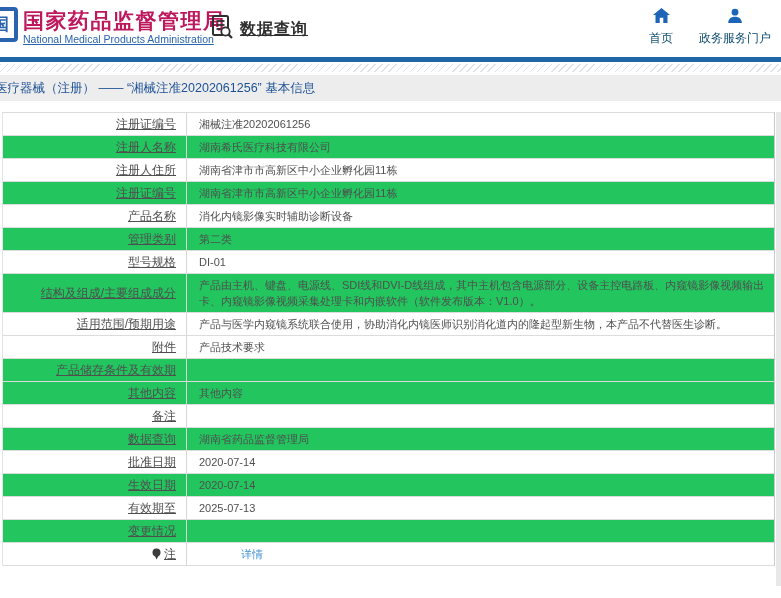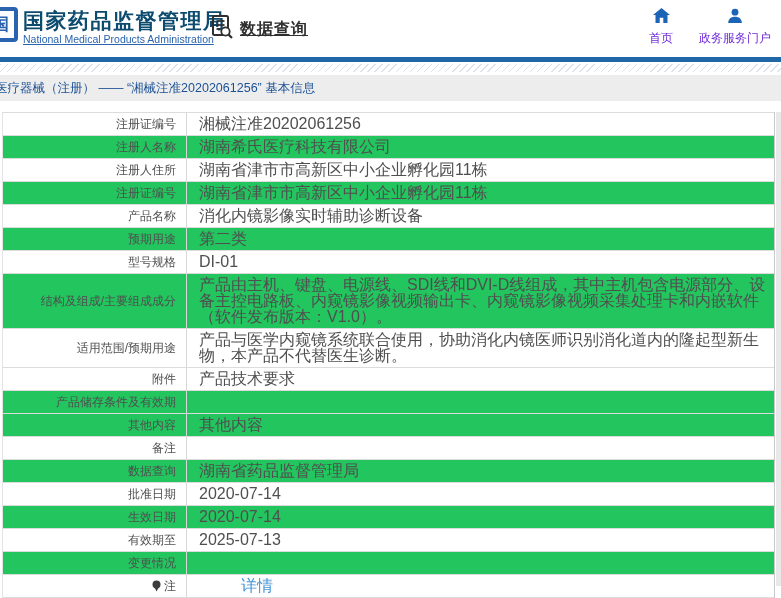--- a/index.html
+++ b/index.html
@@ -7,50 +7,50 @@
               font-family:"Liberation Sans","DejaVu Sans",sans-serif; }
   .stage { position:relative; width:781px; height:598px; background:#fff; overflow:hidden; }
 
   
   .header { position:absolute; top:0; left:0; width:781px; height:57px; background:#fff; }
   .emblem { position:absolute; left:-17px; top:7px; width:35px; height:35px;
             border:4px solid #2a63ae; border-radius:4px; background:#fff;
             display:flex; align-items:center; justify-content:center;
             color:#2a63ae; font-weight:bold; font-size:17px; }
   .org-name { position:absolute; left:23px; top:7px; font-size:21px; font-weight:bold;
-              color:#0c4a6e; letter-spacing:1.5px; white-space:nowrap; }
+              color:#be185d; letter-spacing:1.5px; white-space:nowrap; }
   .org-name-en { position:absolute; left:23px; top:33px; font-size:10.5px; color:#2a63ae; white-space:nowrap;text-decoration:underline; }
   .data-query { position:absolute; left:210px; top:14px; display:flex; align-items:center; gap:6px; cursor:pointer; }
   .data-query .dq-label { font-size:16px; font-weight:bold; color:#2f2f2f; letter-spacing:1px;text-decoration:underline; }
   .nav-item { position:absolute; top:8px; text-align:center; cursor:pointer; }
   .nav-item .nav-ic { display:block; height:18px; }
-  .nav-item .nav-label { display:block; margin-top:4px; font-size:12px; color:#6d28d9; white-space:nowrap; }
+  .nav-item .nav-label { display:block; margin-top:4px; font-size:12px; color:#0c4a6e; white-space:nowrap; }
   .nav-home { left:637px; width:48px; }
   .nav-portal { left:695px; width:80px; }
 
   
   .blue-bar { position:absolute; top:57px; left:0; width:781px; height:5px; background:#1f67a7; }
   .stripe-band { position:absolute; top:64px; left:0; width:781px; height:8px;
                  background:repeating-linear-gradient(135deg,#dde3e9 0 1px,transparent 1px 5px); }
   .breadcrumb-bar { position:absolute; top:75px; left:0; width:781px; height:26px;
                     background:#ededed; display:flex; align-items:center; }
   .breadcrumb { margin-left:-5px; font-size:12.5px; color:#1c5196; white-space:nowrap; }
 
   
   .info-table { position:absolute; top:112px; left:2px; width:773px;
                 border-top:1px solid #dcdcdc; border-left:1px solid #e3e3e3;
                 border-right:1px solid #c9c9c9; background:#fff; }
   .right-strip { position:absolute; top:112px; right:0; width:5px; height:474px; background:#e8e8e8; }
   .trow { display:flex; border-bottom:1px solid #dcdcdc; min-height:23px; background:#fff; }
   .trow.alt { background:#22c55e; }
   .tlabel { flex:0 0 184px; display:flex; align-items:center; justify-content:flex-end;
             gap:3px; padding:3px 10px 3px 4px; border-right:1px solid #d6d6d6;
-            font-size:12px; color:#4f4f4f; line-height:16px; text-align:right; }
+            font-size:12px; color:#4f4f4f; line-height:16px; text-align:right;text-decoration:underline; }
   .tvalue { flex:1; display:flex; align-items:center; padding:3px 8px 3px 12px;
-            font-size:16px; color:#4f4f4f; line-height:16px; word-break:break-all; }
+            font-size:11px; color:#4f4f4f; line-height:16px; word-break:break-all; }
   .detail-link { color:#4193d5; text-decoration:none; cursor:pointer;margin-left:42px; }
   .note-ic { display:inline-flex; align-items:center; }
 </style>
 </head>
 <body>
 
 <div class="stage">
 
   <div class="header">
     <div class="emblem">
@@ -125,21 +125,21 @@
         <div class="tvalue">湖南省津市市高新区中小企业孵化园11栋</div>
       </div>
       <div class="trow">
         <div class="tlabel">
           <span>产品名称</span>
         </div>
         <div class="tvalue">消化内镜影像实时辅助诊断设备</div>
       </div>
       <div class="trow alt">
         <div class="tlabel">
-          <span>预期用途</span>
+          <span>管理类别</span>
         </div>
         <div class="tvalue">第二类</div>
       </div>
       <div class="trow">
         <div class="tlabel">
           <span>型号规格</span>
         </div>
         <div class="tvalue">DI-01</div>
       </div>
       <div class="trow alt">

